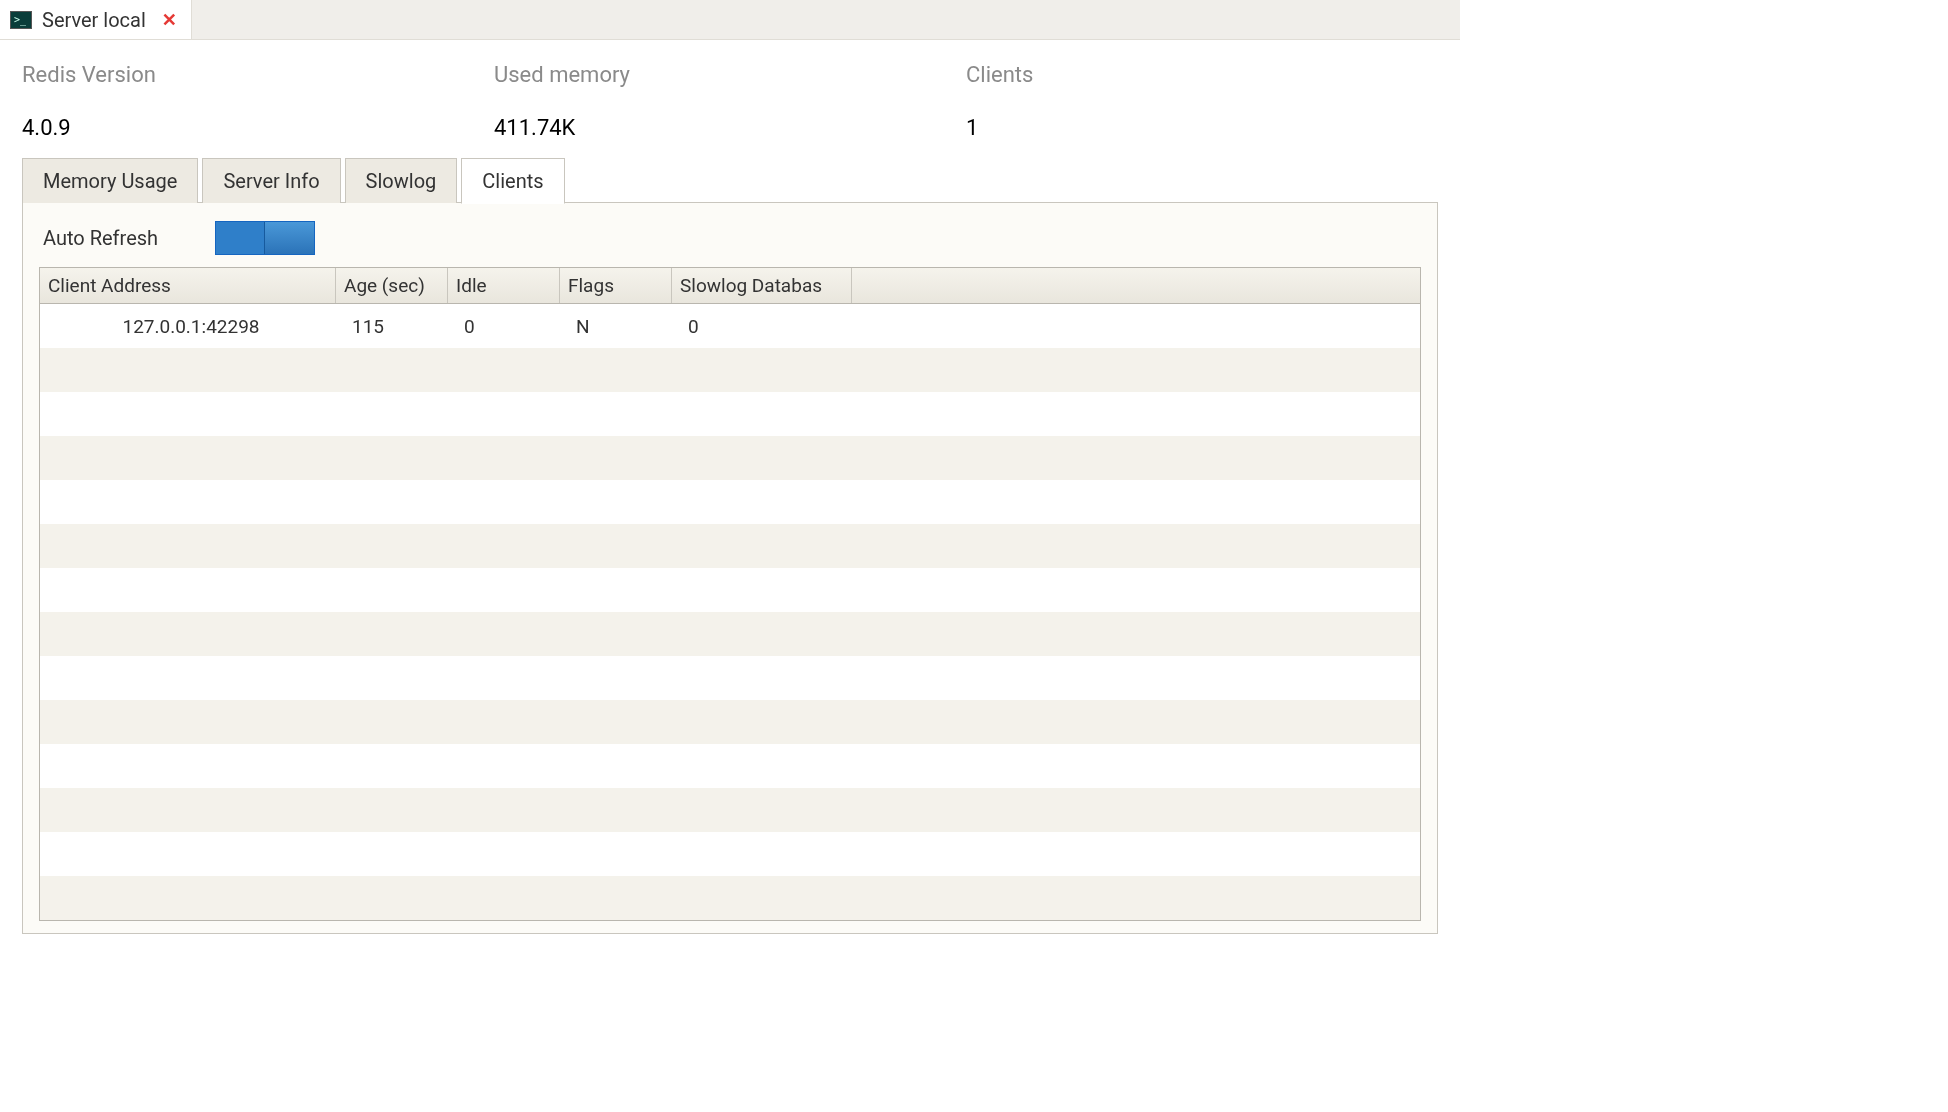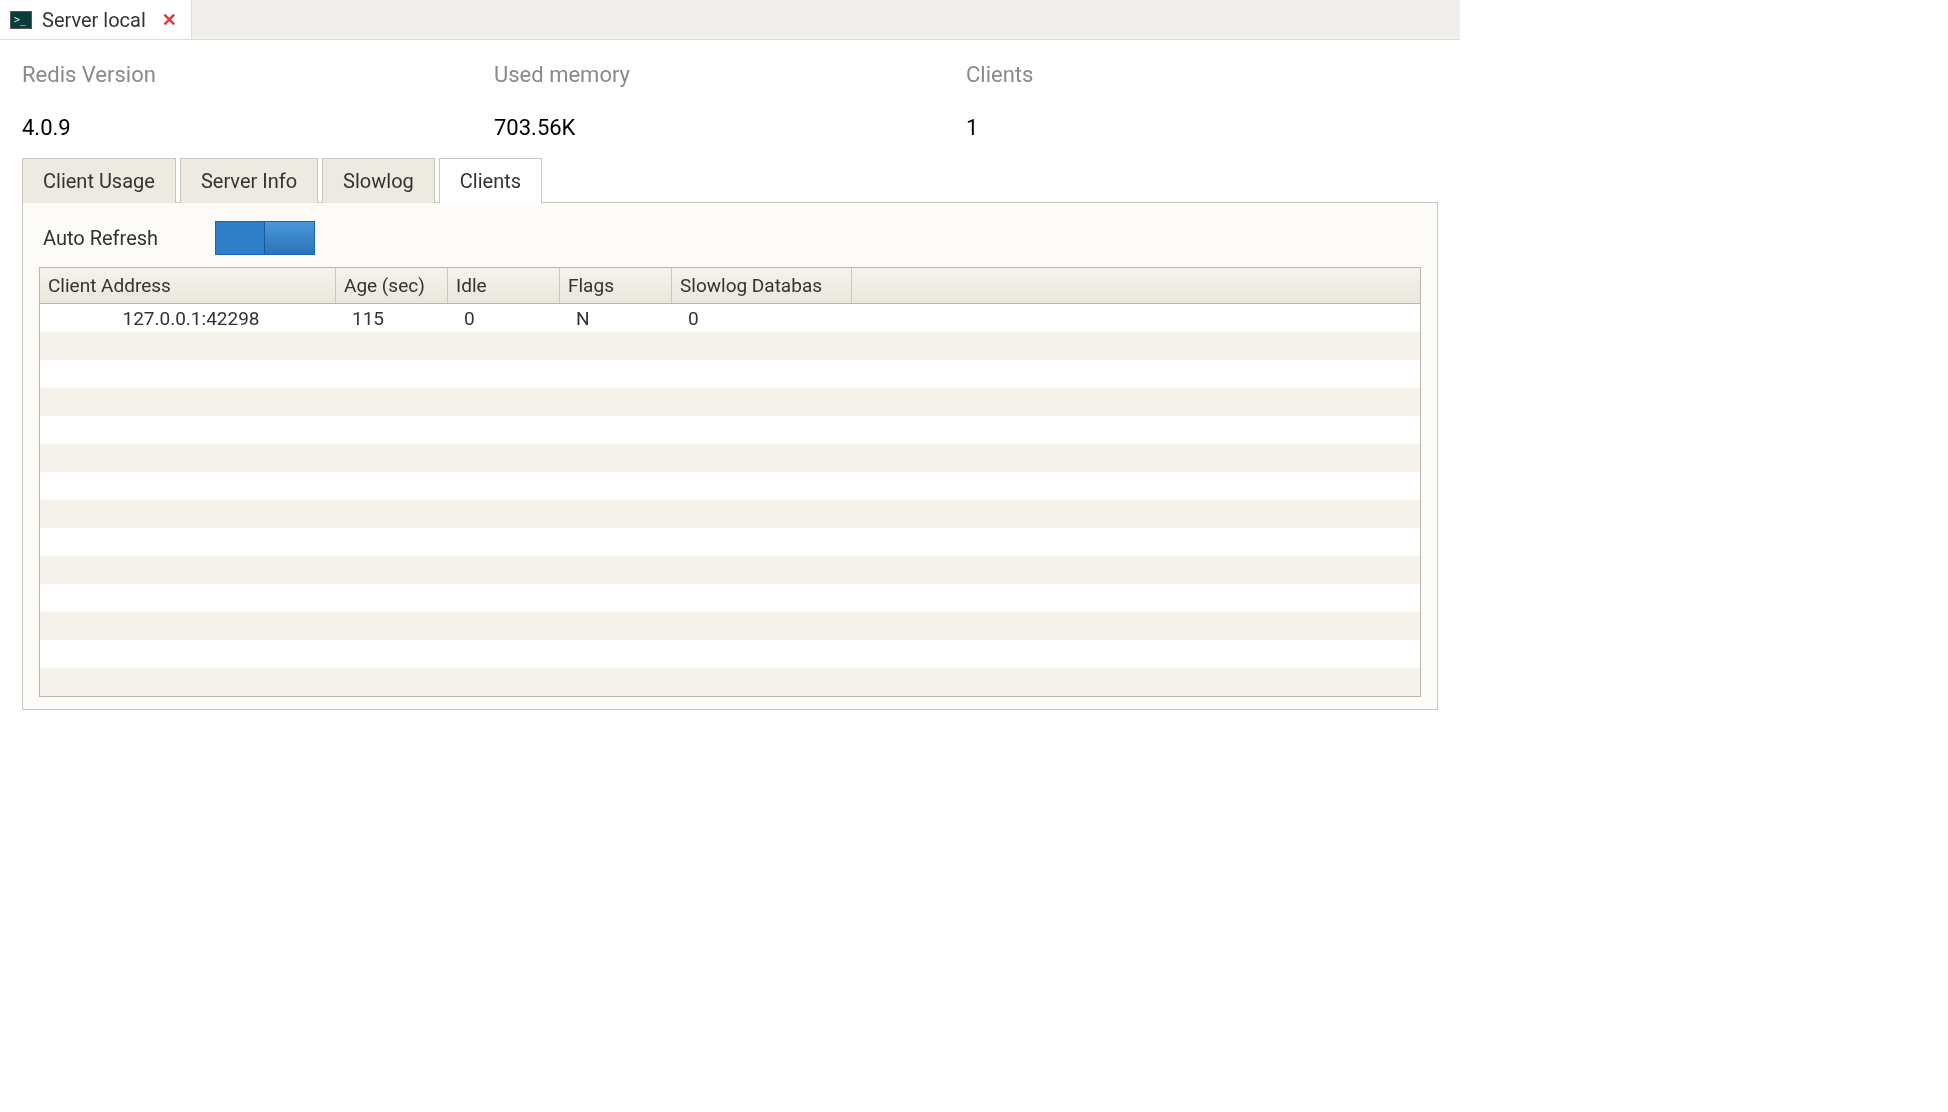--- a/index.html
+++ b/index.html
@@ -169,21 +169,21 @@
   }
   .th:last-child { border-right: none; }
   .c-addr { width: 296px; text-align: center; }
   .c-age  { width: 112px; }
   .c-idle { width: 112px; }
   .c-flags{ width: 112px; }
   .c-db   { width: 180px; }
   .c-rest { flex: 1; }
   .tbody .tr {
     display: flex;
-    height: 28px;
+    height: 44px;
     align-items: center;
   }
   .tbody .tr:nth-child(odd)  { background: #ffffff; }
   .tbody .tr:nth-child(even) { background: #f4f2eb; }
   .td {
     padding: 4px 8px;
     font-size: 19px;
     color: #333;
   }
   .td.c-addr { padding-left: 14px; }
@@ -202,30 +202,30 @@
     </div>
   </div>
 
   <div class="stats">
     <div class="stat">
       <div class="stat-label">Redis Version</div>
       <div class="stat-value">4.0.9</div>
     </div>
     <div class="stat">
       <div class="stat-label">Used memory</div>
-      <div class="stat-value">703.56K</div>
+      <div class="stat-value">411.74K</div>
     </div>
     <div class="stat">
       <div class="stat-label">Clients</div>
       <div class="stat-value">1</div>
     </div>
   </div>
 
   <div class="subtabs">
-    <div class="subtab">Client Usage</div>
+    <div class="subtab">Memory Usage</div>
     <div class="subtab">Server Info</div>
     <div class="subtab">Slowlog</div>
     <div class="subtab active">Clients</div>
   </div>
 
   <div class="panel">
     <div class="refresh-row">
       <span class="refresh-label">Auto Refresh</span>
       <div class="toggle">
         <div class="knob"></div>

